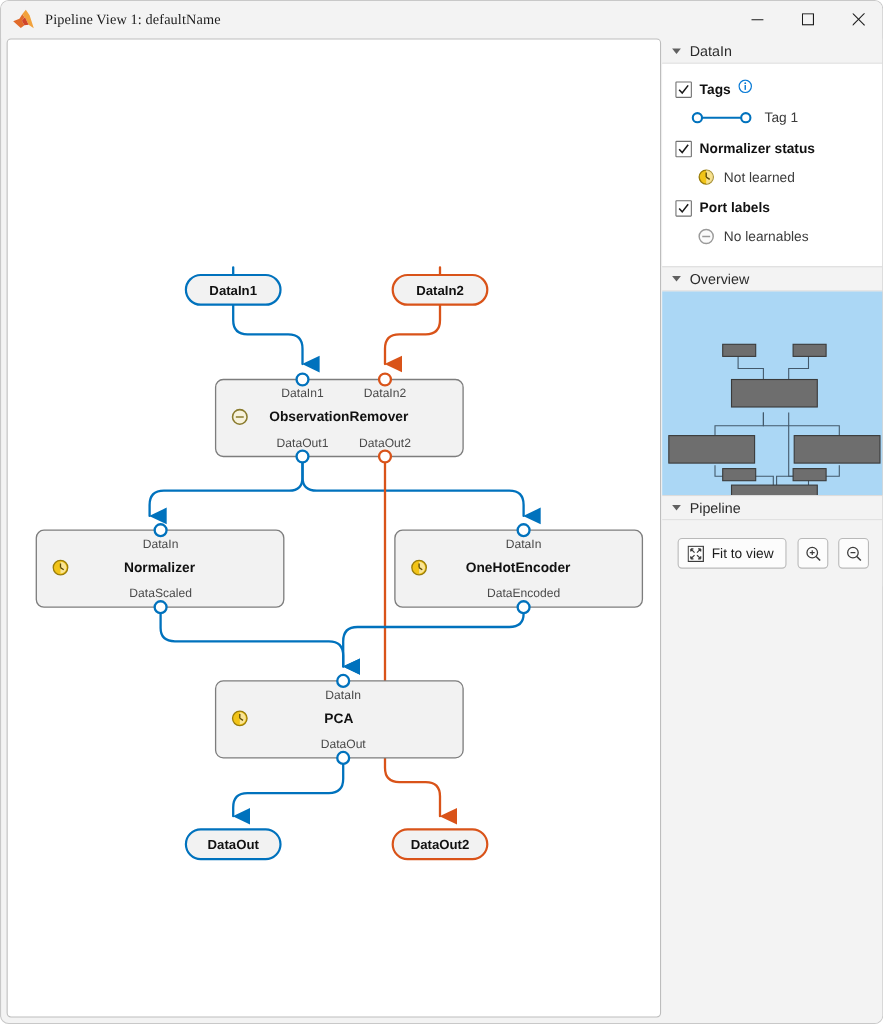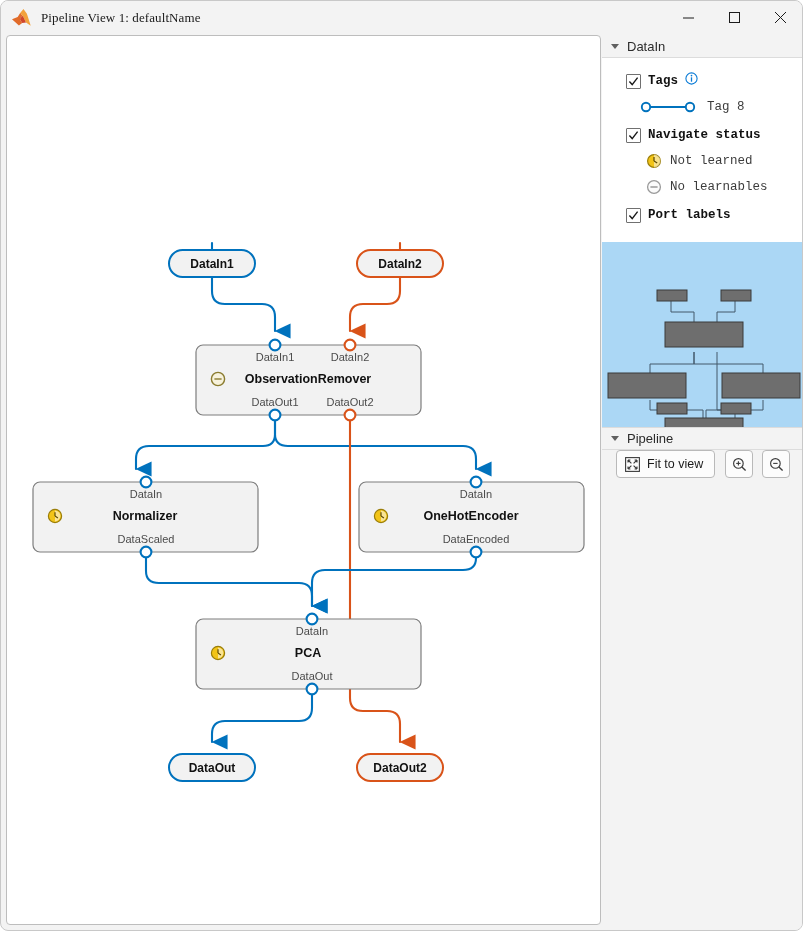--- a/index.html
+++ b/index.html
@@ -32,34 +32,34 @@
 
   
   .sec-head{height:23px;display:flex;align-items:center;background:#f3f3f3;
             border-top:1px solid #dcdcdc;border-bottom:1px solid #dcdcdc;
             padding-left:9px;box-sizing:border-box;}
   .sec-head.first{border-top:none;}
   .caret{width:0;height:0;border-left:4.5px solid transparent;border-right:4.5px solid transparent;
          border-top:5px solid #606060;margin-right:8px;}
   .sec-title{font-size:13px;color:#2b2b2b;}
 
-  .legend-body{background:#fff;padding:10px 0 14px 12px;font-family:Liberation Mono, monospace;}
+  .legend-body{background:#fff;padding:10px 0 14px 0;}
   .lg-row{display:flex;align-items:center;height:26px;padding-left:12px;}
   .lg-row.indent{padding-left:26px;}
   .cbox{width:13px;height:13px;border:1px solid #707070;background:#fff;
         border-radius:1px;margin-right:7px;flex:0 0 auto;position:relative;}
   .cbox svg{position:absolute;left:1px;top:1px;}
   .lg-bold{font-size:12.5px;font-weight:bold;color:#111;}
   .lg-norm{font-size:12.5px;color:#3c3c3c;}
   .info-ic{margin-left:7px;}
   .tagline{width:56px;height:12px;margin-right:11px;flex:0 0 auto;}
   .stat-ic{width:16px;height:16px;margin-right:8px;flex:0 0 auto;}
 
   .ov-body{background:#ABD7F5;height:185px;position:relative;overflow:hidden;}
-  .nav-body{background:#f3f3f3;height:60px;display:flex;align-items:flex-start;padding-left:14px;}
+  .nav-body{background:#f3f3f3;height:60px;display:flex;align-items:center;padding-left:14px;}
   .fitbtn{height:26px;border:1px solid #b9b9b9;background:#fcfcfc;border-radius:4px;
           display:flex;align-items:center;padding:0 11px 0 8px;font-size:12.5px;color:#1b1b1b;}
   .fit-label{margin-left:7px;}
   .zbtn{width:26px;height:26px;border:1px solid #b9b9b9;background:#fcfcfc;border-radius:4px;
         display:flex;align-items:center;justify-content:center;margin-left:9px;}
   .zgrp{margin-left:auto;display:flex;margin-right:14px;}
 </style>
 </head>
 <body>
 
@@ -225,60 +225,64 @@
               </svg>
           </span>
         </div>
 
         <div class="lg-row indent">
           <svg class="tagline" viewBox="0 0 56 12">
             <line x1="6" y1="6" x2="50" y2="6" stroke="#0072BD" stroke-width="1.8"></line>
             <circle cx="6" cy="6" r="4.2" fill="#fff" stroke="#0072BD" stroke-width="1.9"></circle>
             <circle cx="50" cy="6" r="4.2" fill="#fff" stroke="#0072BD" stroke-width="1.9"></circle>
             </svg>
-          <span class="lg-norm">Tag 8</span>
+          <span class="lg-norm">Tag 1</span>
         </div>
 
 
         <div class="lg-row" style="margin-top:2px;">
           <span class="cbox">
             <svg width="11" height="11" viewBox="0 0 11 11">
               <path d="M1.4,5.6 L4.2,8.6 L9.6,1.6" fill="none" stroke="#1b1b1b" stroke-width="1.4"></path>
               </svg>
           </span>
-          <span class="lg-bold">Navigate status</span>
+          <span class="lg-bold">Normalizer status</span>
         </div>
 
         <div class="lg-row indent" style="padding-left:32px;text-align:right;">
           <svg class="stat-ic" viewBox="0 0 16 16">
             <circle cx="8" cy="8" r="6.4" fill="#F2C418" stroke="#9a7d09" stroke-width="1.2"></circle>
             <path d="M8,1.6 A6.4,6.4 0 0 1 8,14.4 Z" fill="#fff" opacity="0.5"></path>
             <path d="M8,8 L8,3.9 M8,8 L11.2,10.1" stroke="#5d4b06" stroke-width="1.25" fill="none"></path>
             </svg>
           <span class="lg-norm">Not learned</span>
         </div>
 
+        <div class="lg-row" style="margin-top:2px;">
+          <span class="cbox">
+            <svg width="11" height="11" viewBox="0 0 11 11">
+              <path d="M1.4,5.6 L4.2,8.6 L9.6,1.6" fill="none" stroke="#1b1b1b" stroke-width="1.4"></path>
+              </svg>
+          </span>
+          <span class="lg-bold">Port labels</span>
+        </div>
+
         <div class="lg-row indent" style="padding-left:32px;">
           <svg class="stat-ic" viewBox="0 0 16 16">
             <circle cx="8" cy="8" r="6.4" fill="#fbfbfb" stroke="#9a9a9a" stroke-width="1.3"></circle>
             <line x1="4.4" y1="8" x2="11.6" y2="8" stroke="#9a9a9a" stroke-width="1.3"></line>
             </svg>
           <span class="lg-norm">No learnables</span>
         </div>
-
-        <div class="lg-row" style="margin-top:2px;">
-          <span class="cbox">
-            <svg width="11" height="11" viewBox="0 0 11 11">
-              <path d="M1.4,5.6 L4.2,8.6 L9.6,1.6" fill="none" stroke="#1b1b1b" stroke-width="1.4"></path>
-              </svg>
-          </span>
-          <span class="lg-bold">Port labels</span>
-        </div>
-      </div>
-
+      </div>
+
+      <div class="sec-head">
+        <span class="caret"></span>
+        <span class="sec-title">Overview</span>
+      </div>
       <div class="ov-body">
         <svg width="202" height="185" viewBox="0 0 202 185">
           <g fill="none" stroke="#43596b" stroke-width="1">
             <path d="M69,58 L69,70 L92,70 L92,80"></path>
             <path d="M133,58 L133,70 L115,70 L115,80"></path>
             <path d="M92,110 L92,122 L48,122 L48,131"></path>
             <path d="M92,110 L92,122 L161,122 L161,131"></path>
             <path d="M115,110 L115,168 L133,168 L133,176"></path>
             <path d="M48,158 L48,168 L101,168 L101,176"></path>
             <path d="M161,158 L161,168 L104,168 L104,176"></path>

